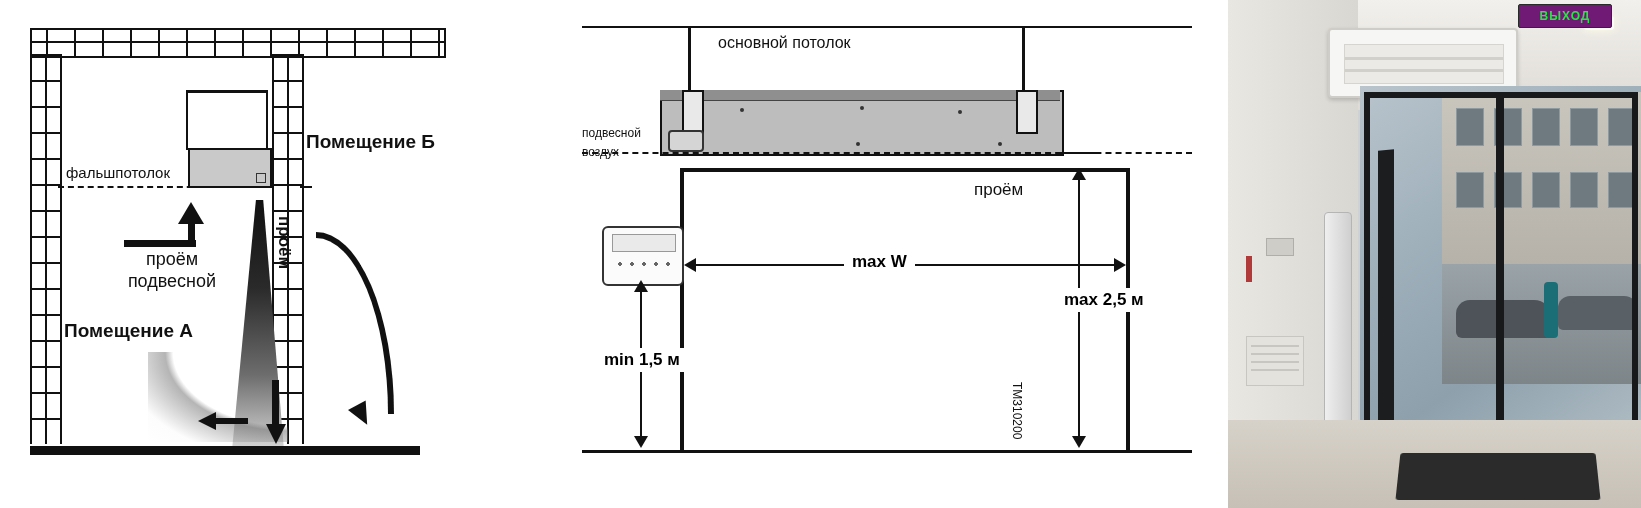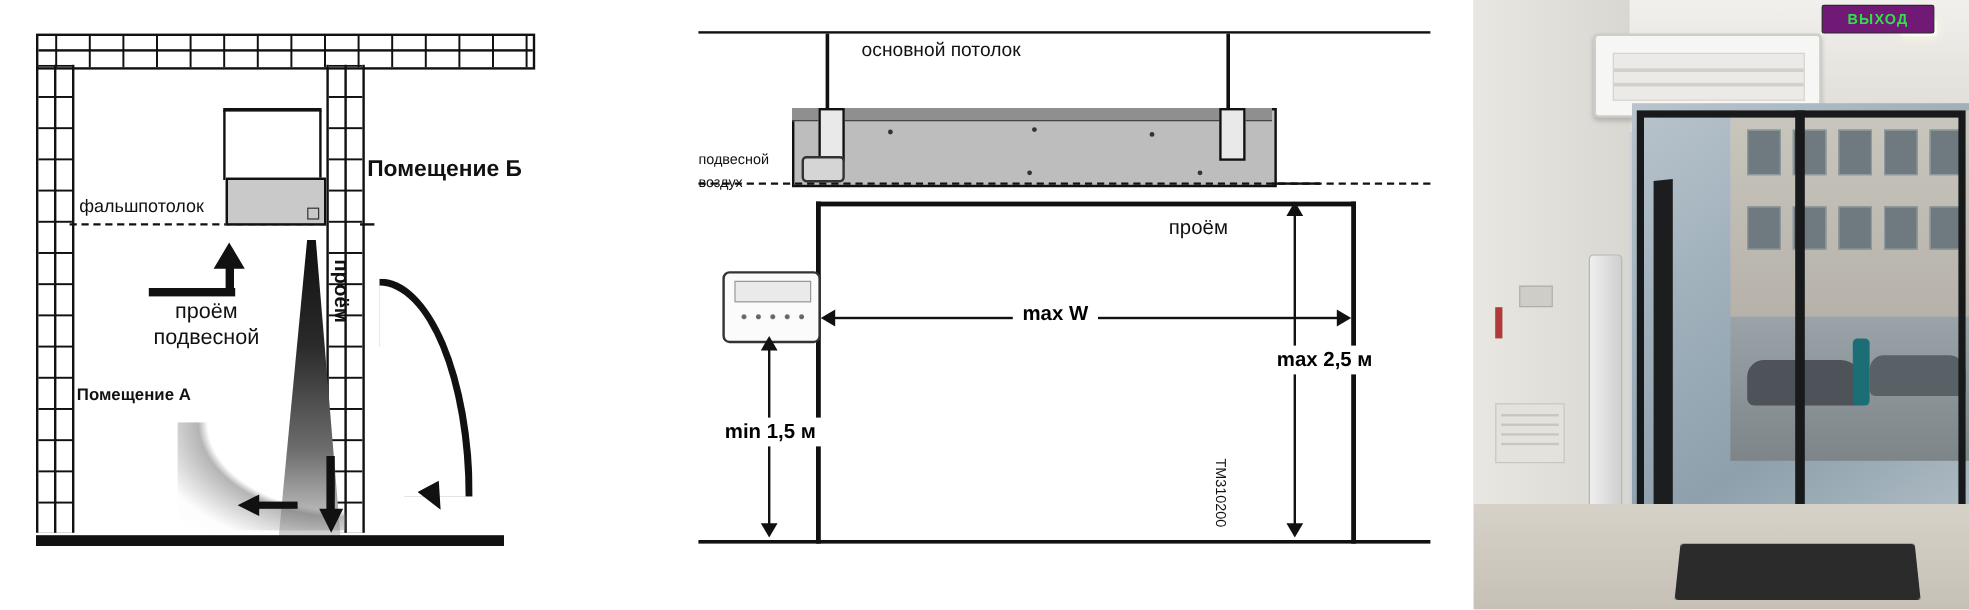--- a/index.html
+++ b/index.html
@@ -52,21 +52,21 @@
   .arr-down-c{position:absolute;left:266px;top:424px;width:0;height:0;border-left:10px solid transparent;border-right:10px solid transparent;border-top:20px solid #111;}
   .arr-down-c-stem{position:absolute;left:272px;top:380px;width:7px;height:48px;background:#111;}
 
   .curve-right{position:absolute;left:316px;top:232px;width:72px;height:176px;
      border-right:6px solid #111;border-bottom:0;border-radius:0 100% 0 0 / 0 100% 0 0;border-top:6px solid #111;
      clip-path:inset(0 0 0 0);}
   .arr-curve{position:absolute;left:352px;top:404px;width:0;height:0;border-left:10px solid transparent;border-right:10px solid transparent;border-top:22px solid #111;transform:rotate(-28deg);}
 
   .t-falsh{position:absolute;left:66px;top:164px;font-size:15px;}
   .t-pomB{position:absolute;left:306px;top:131px;font-size:19px;font-weight:bold;}
-  .t-pomA{position:absolute;left:64px;top:320px;font-size:14px;font-weight:bold;}
+  .t-pomA{position:absolute;left:64px;top:320px;font-size:19px;font-weight:bold;}
   .t-air{position:absolute;left:102px;top:248px;font-size:18px;text-align:center;width:140px;line-height:22px;}
   .t-proem1{position:absolute;left:274px;top:216px;font-size:17px;font-weight:bold;writing-mode:vertical-rl;text-orientation:mixed;}
 
   
   #panel2{position:absolute;left:560px;top:0;width:640px;height:508px;}
   .p2-ceiling{position:absolute;left:22px;top:26px;width:610px;height:2px;background:#111;}
   .p2-hang-l{position:absolute;left:128px;top:28px;width:3px;height:62px;background:#111;}
   .p2-hang-r{position:absolute;left:462px;top:28px;width:3px;height:62px;background:#111;}
   .p2-unit{position:absolute;left:100px;top:90px;width:400px;height:62px;background:#bdbdbd;border:2px solid #111;}
   .p2-unit-top{position:absolute;left:100px;top:90px;width:400px;height:10px;background:#8f8f8f;border-bottom:1px solid #444;}

